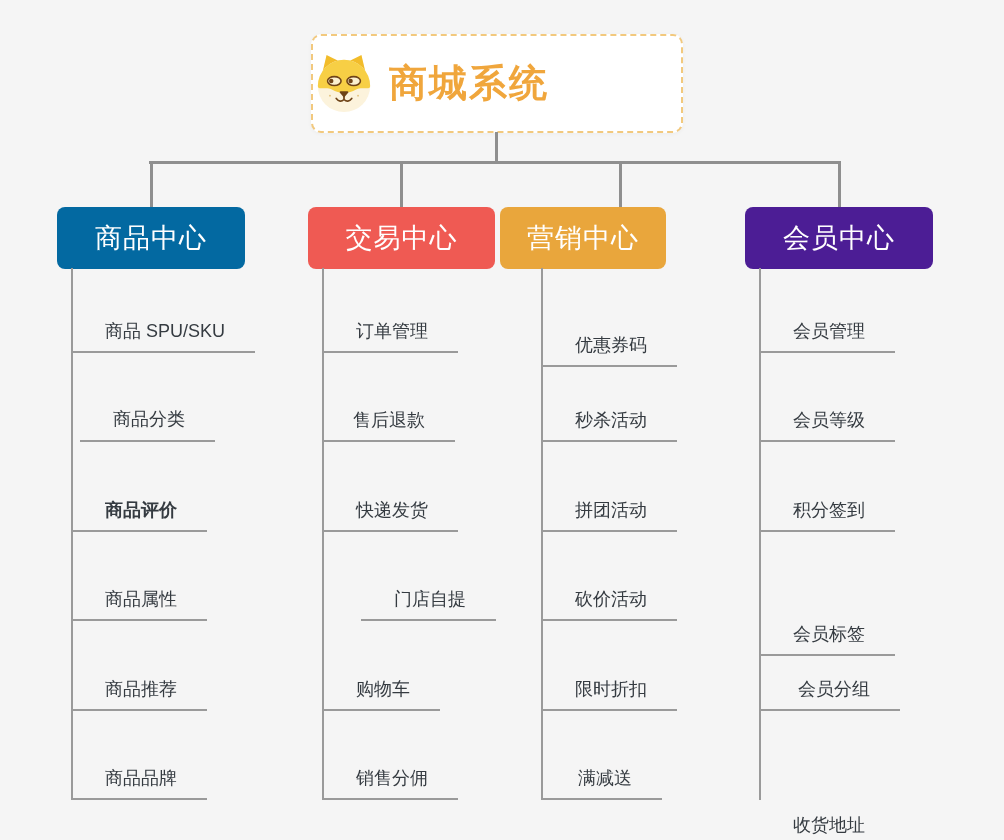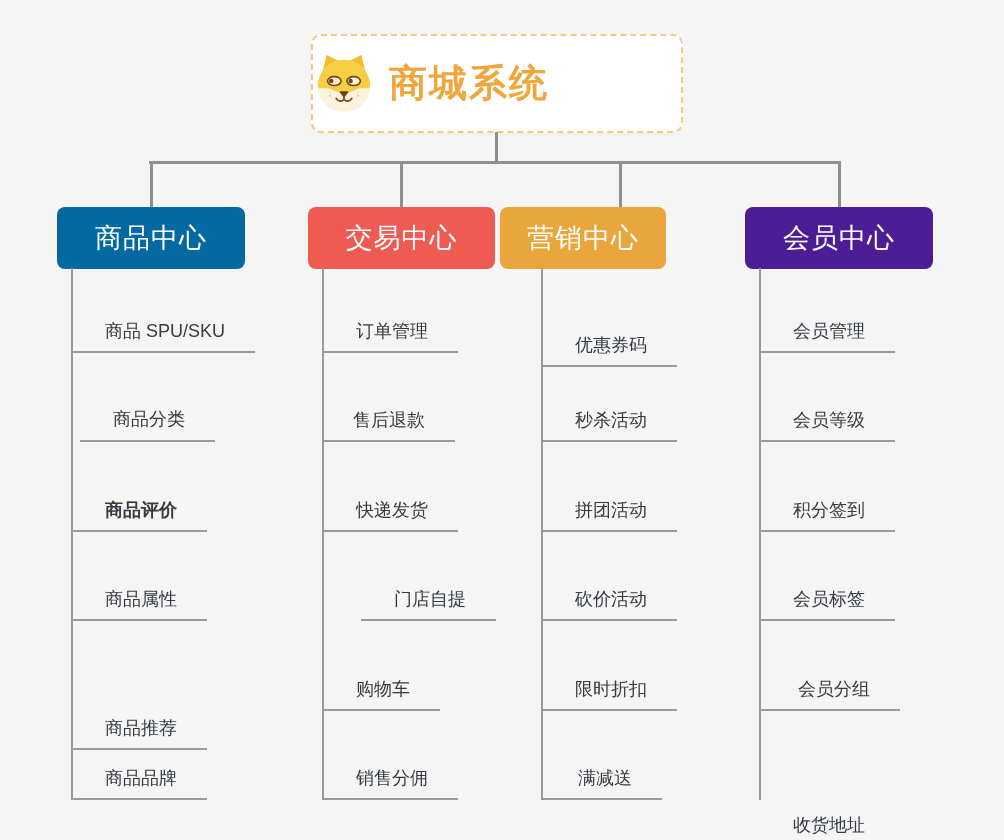--- a/index.html
+++ b/index.html
@@ -99,21 +99,21 @@
   <div id="branch-layer">
       <div class="line line-v" style="left: 150px; top: 161px; height: 48px;"></div>
       <div class="branch-box" style="left: 57px; width: 188px; background: #0369a1;">
         <span>商品中心</span>
       </div>
       <div class="trunk" style="left: 71px; top: 268px; height: 532px;"></div>
       <div class="child" style="left: 72px; top: 353px;">商品 SPU/SKU</div>
       <div class="child" style="left: 80px; top: 442px; font-family: Liberation Mono, monospace;">商品分类</div>
       <div class="child" style="left: 72px; top: 532px; font-weight: bold;">商品评价</div>
       <div class="child" style="left: 72px; top: 621px;">商品属性</div>
-      <div class="child" style="left: 72px; top: 711px; margin-top: 39px;">商品推荐</div>
+      <div class="child" style="left: 72px; top: 711px;">商品推荐</div>
       <div class="child" style="left: 72px; top: 800px;">商品品牌</div>
       <div class="line line-v" style="left: 400px; top: 161px; height: 48px;"></div>
       <div class="branch-box" style="left: 308px; width: 187px; background: rgb(239, 90, 83);">
         <span>交易中心</span>
       </div>
       <div class="trunk" style="left: 322px; top: 268px; height: 532px;"></div>
       <div class="child" style="left: 323px; top: 353px;">订单管理</div>
       <div class="child" style="left: 323px; top: 442px; padding-left: 30px;">售后退款</div>
       <div class="child" style="left: 323px; top: 532px;">快递发货</div>
       <div class="child" style="left: 323px; top: 621px; margin-left: 38px;">门店自提</div>
@@ -131,18 +131,18 @@
       <div class="child" style="left: 542px; top: 711px;">限时折扣</div>
       <div class="child" style="left: 542px; top: 800px; padding-left: 36px;">满减送</div>
       <div class="line line-v" style="left: 838px; top: 161px; height: 48px;"></div>
       <div class="branch-box" style="left: 745px; width: 188px; background: #4c1d95;">
         <span>会员中心</span>
       </div>
       <div class="trunk" style="left: 759px; top: 268px; height: 532px;"></div>
       <div class="child" style="left: 760px; top: 353px;">会员管理</div>
       <div class="child" style="left: 760px; top: 442px;">会员等级</div>
       <div class="child" style="left: 760px; top: 532px;">积分签到</div>
-      <div class="child" style="left: 760px; top: 621px;">会员标签</div>
+      <div class="child" style="left: 760px; top: 656px;">会员标签</div>
       <div class="child" style="left: 760px; top: 711px; padding-left: 38px;">会员分组</div>
       <div class="child" style="left: 760px; top: 847px;">收货地址</div>
     </div>
 
 </div>
 
 </body></html>

